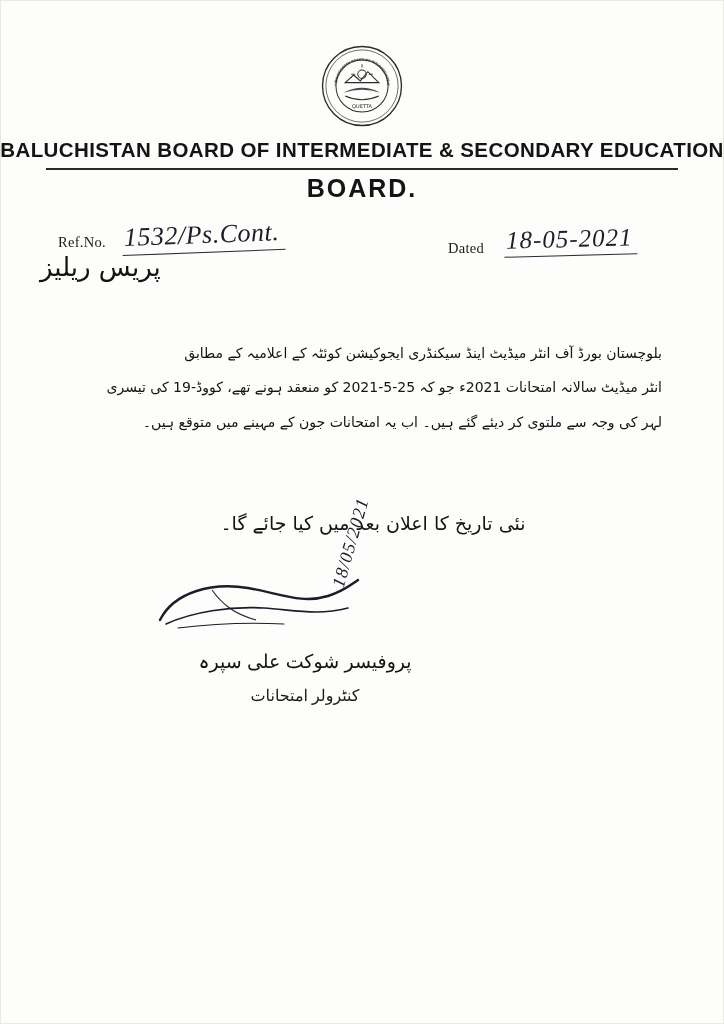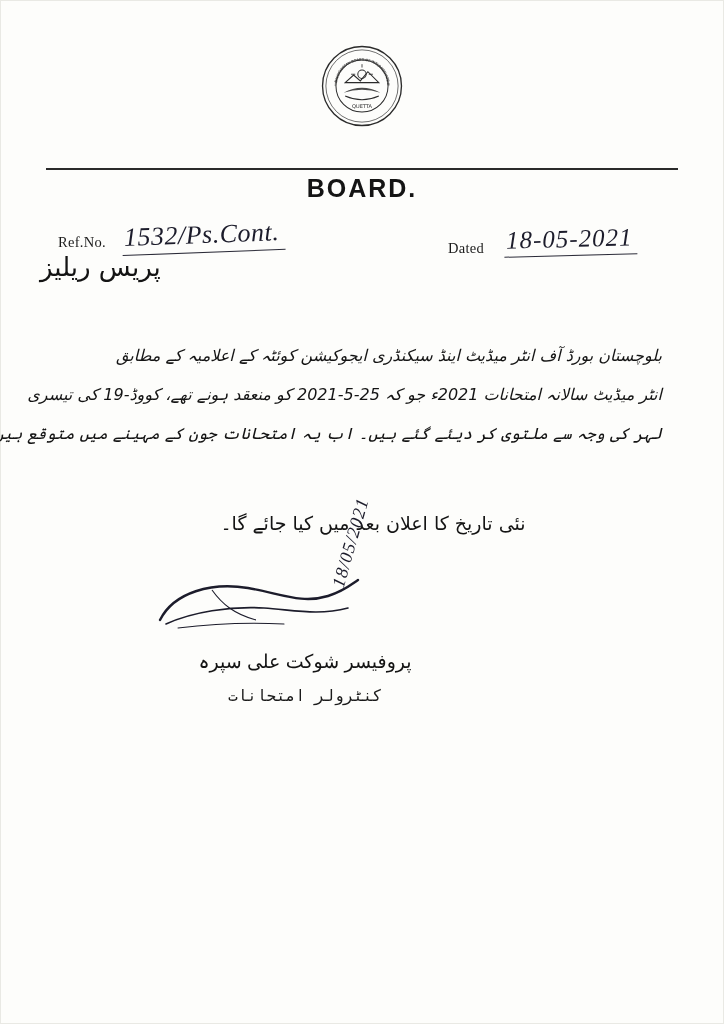--- a/index.html
+++ b/index.html
@@ -139,24 +139,23 @@
     text-align: left;
     font-size: 26px;
     letter-spacing: 1px;
     padding-left: 40px;
   }
   .body-block {
     position: absolute;
     top: 336px;
     left: 66px;
     right: 62px;
-    font-size: 16px;
+    font-size: 14px;
     line-height: 2.45;
     text-align: justify;
-    font-style: italic;
   }
   .body-line { display: block; white-space: nowrap; }
   .body-line.l1 { text-align: right; }
   .body-line.l2 { text-align: right; }
   .body-line.l3 { text-align: right; }
   .closing-line {
     position: absolute;
     top: 512px;
     left: 66px;
     right: 44px;
@@ -202,21 +201,21 @@
     direction: rtl;
     font-size: 19px;
     color: #141414;
   }
   .sig-desig {
     position: absolute;
     top: 112px;
     left: 0;
     width: 330px;
     text-align: center;
-    font-family: Liberation Mono, monospace;
+    font-family: Liberation Serif, serif;
     direction: rtl;
     font-size: 16px;
     color: #1b1b1b;
   }
 </style>
 </head>
 <body>
 
 <div class="page">
 
@@ -235,20 +234,21 @@
         <path d="M30 62 q20 9 40 0" fill="none" stroke="#2b2b2b" stroke-width="1.2"></path>
         <text x="50" y="76" font-size="6" text-anchor="middle" fill="#2b2b2b" font-family="DejaVu Sans, sans-serif">QUETTA</text>
         <path id="arcpath" d="M20 50 a30 30 0 0 1 60 0" fill="none"></path>
         <text font-size="4.2" fill="#2b2b2b" font-family="DejaVu Sans, sans-serif">
           <textPath href="#arcpath" startOffset="4%">BALOCHISTAN BOARD OF INTERMEDIATE AND SECONDARY</textPath>
         </text>
       </svg>
     </div>
   </div>
 
+  <div class="board-title">BALUCHISTAN BOARD OF INTERMEDIATE &amp; SECONDARY EDUCATION</div>
   <div class="rule"></div>
   <div class="city-title">BOARD.</div>
 
   <div class="ref-row">
     <span class="ref-label">Ref.No.</span>
     <span class="ref-value">1532/Ps.Cont.</span>
     <span class="dated-label">Dated</span>
     <span class="dated-value">18-05-2021</span>
   </div>
 

